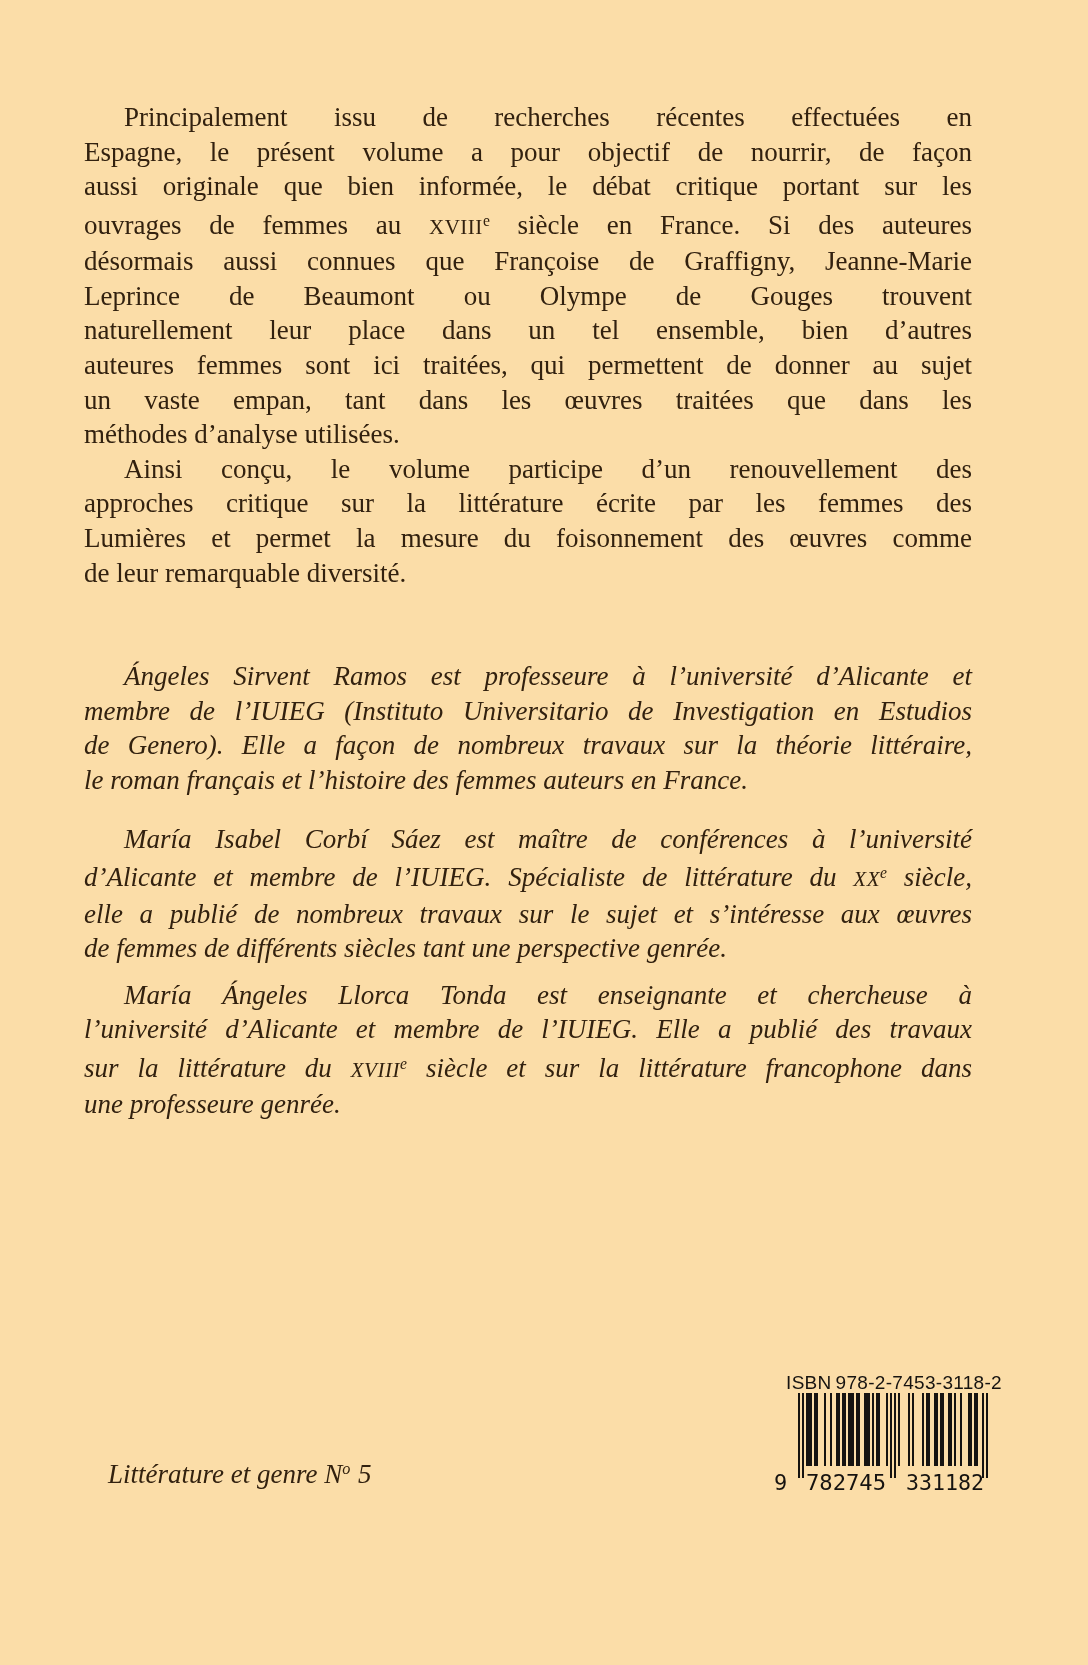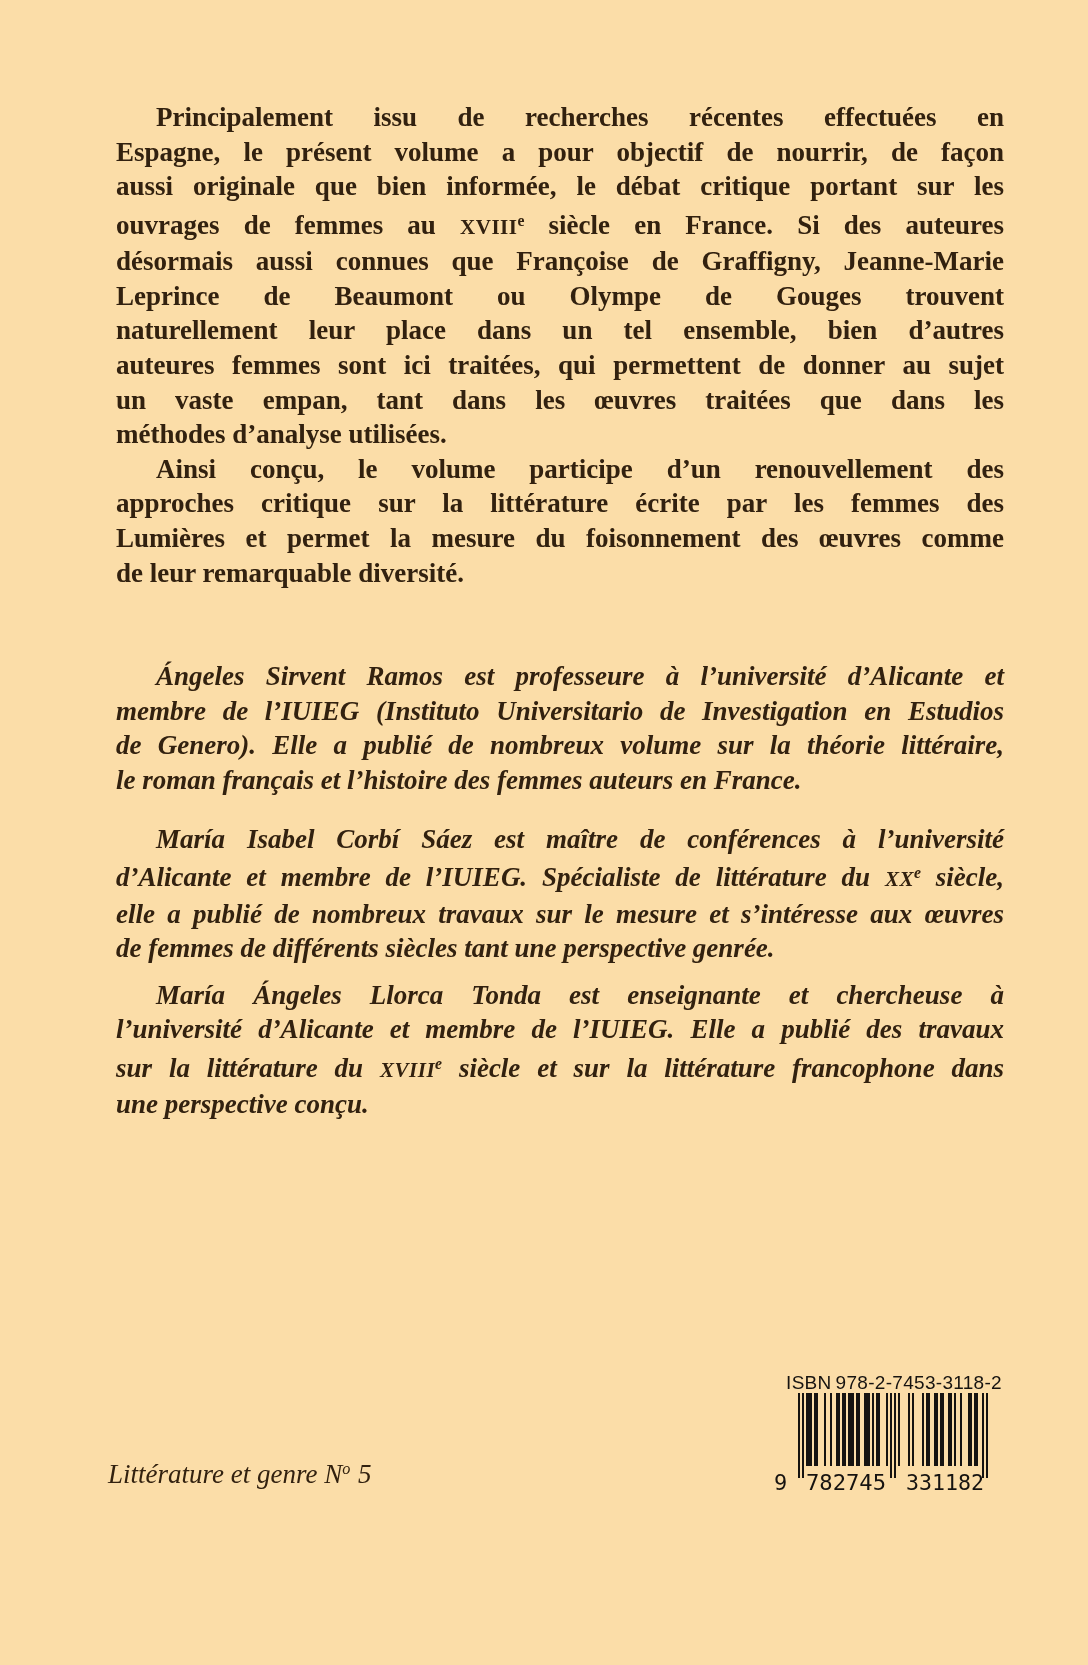--- a/index.html
+++ b/index.html
@@ -8,24 +8,23 @@
     width:1088px;height:1665px;
     background:#fbdda8;
     color:#32210f;
     font-family:"Liberation Serif", serif;
     overflow:hidden;
     margin:0 auto;
   }
   
   .blurb{
     position:absolute;
-    left:116px;top:100px;width:888px;
+    left:84px;top:100px;width:888px;
     font-size:27px;
     line-height:34.6px;
-    font-weight:bold;
   }
   .para{margin:0;}
   
   .para:nth-child(3){margin-top:69px;font-style:italic;}
   .para:nth-child(4){margin-top:24px;font-style:italic;}
   .para:nth-child(5){margin-top:12px;font-style:italic;}
   .line{
     text-align:justify;
     text-align-last:justify;
     white-space:normal;
@@ -87,34 +86,34 @@
       </div>
       <div class="para">
         <div class="line first">Ainsi conçu, le volume participe d’un renouvellement des</div>
         <div class="line">approches critique sur la littérature écrite par les femmes des</div>
         <div class="line">Lumières et permet la mesure du foisonnement des œuvres comme</div>
         <div class="line last">de leur remarquable diversité.</div>
       </div>
       <div class="para">
         <div class="line first">Ángeles Sirvent Ramos est professeure à l’université d’Alicante et</div>
         <div class="line">membre de l’IUIEG (Instituto Universitario de Investigation en Estudios</div>
-        <div class="line">de Genero). Elle a publié de nombreux volume sur la théorie littéraire,</div>
+        <div class="line">de Genero). Elle a façon de nombreux travaux sur la théorie littéraire,</div>
         <div class="line last">le roman français et l’histoire des femmes auteurs en France.</div>
       </div>
       <div class="para">
         <div class="line first">María Isabel Corbí Sáez est maître de conférences à l’université</div>
         <div class="line">d’Alicante et membre de l’IUIEG. Spécialiste de littérature du <span class="sc">XX</span><span class="sup">e</span> siècle,</div>
-        <div class="line">elle a publié de nombreux travaux sur le mesure et s’intéresse aux œuvres</div>
+        <div class="line">elle a publié de nombreux travaux sur le sujet et s’intéresse aux œuvres</div>
         <div class="line last">de femmes de différents siècles tant une perspective genrée.</div>
       </div>
       <div class="para">
         <div class="line first">María Ángeles Llorca Tonda est enseignante et chercheuse à</div>
         <div class="line">l’université d’Alicante et membre de l’IUIEG. Elle a publié des travaux</div>
         <div class="line">sur la littérature du <span class="sc">XVIII</span><span class="sup">e</span> siècle et sur la littérature francophone dans</div>
-        <div class="line last">une perspective conçu.</div>
+        <div class="line last">une professeure genrée.</div>
       </div>
     </div>
 
   <div class="series"><span>Littérature et genre N</span><span class="ord">o</span><span class="num">5</span></div>
 
   <div class="isbn">
     <span>ISBN</span>
     <span>978-2-7453-3118-2</span>
   </div>
 

